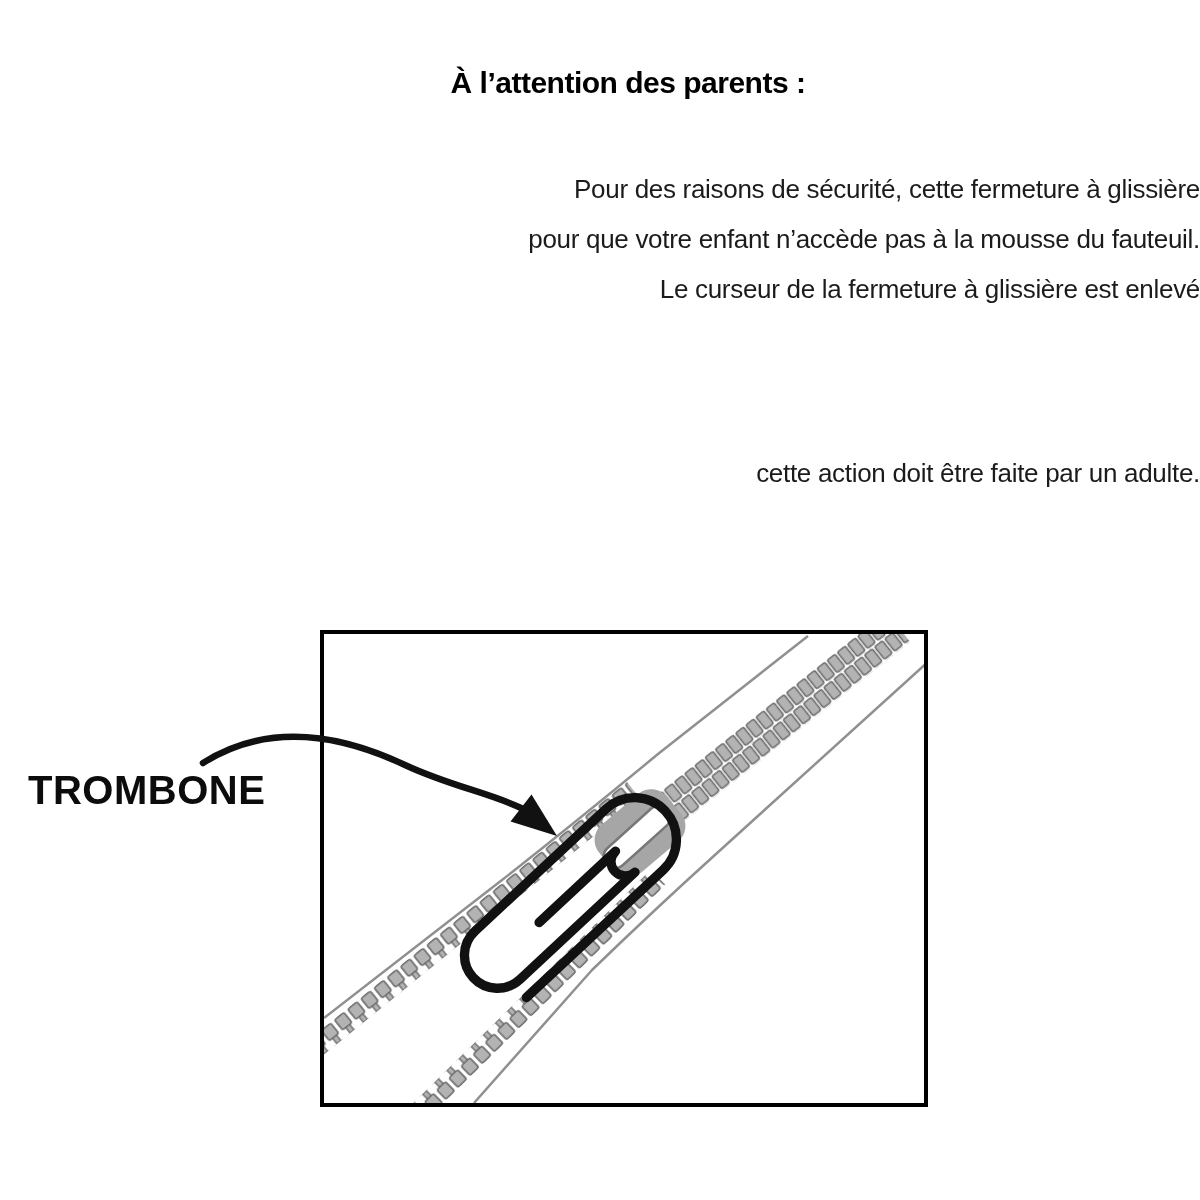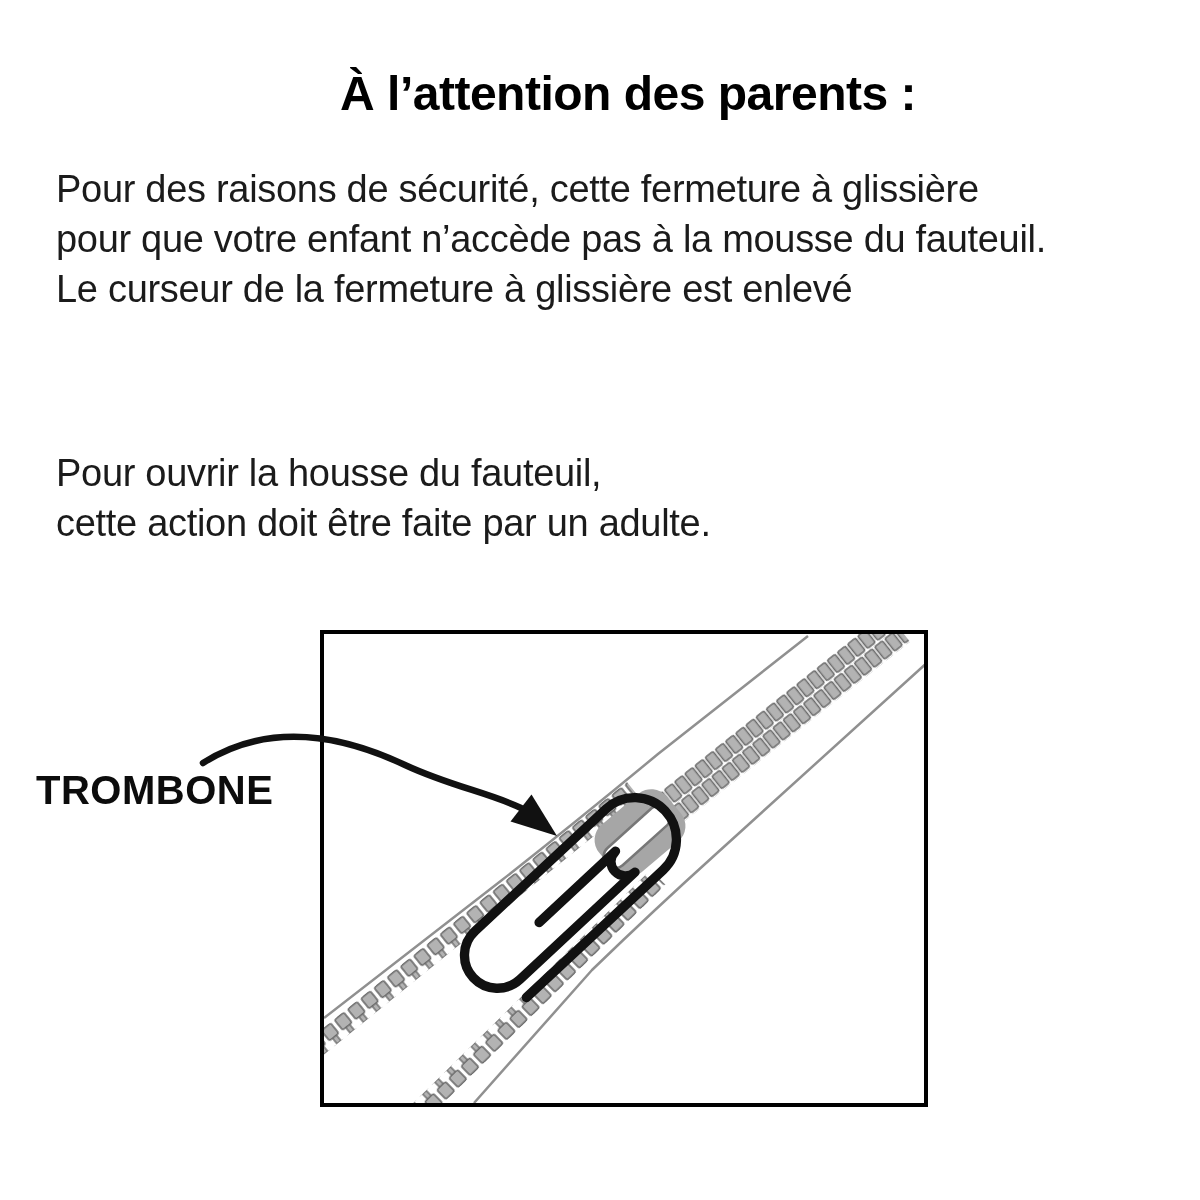--- a/index.html
+++ b/index.html
@@ -2,55 +2,54 @@
 <html><head>
 <meta charset="utf-8">
 <style>
   html,body{margin:0;padding:0;background:#ffffff;}
   body{
     width:1200px;height:1200px;position:relative;overflow:hidden;
     font-family:"Liberation Sans", sans-serif;color:#1b1b1b;
   }
   .title{
     position:absolute;left:56px;top:66px;width:1144px;
-    text-align:center;font-size:48px;font-weight:bold;letter-spacing:-0.5px;color:#000;
+    text-align:center;font-size:30px;font-weight:bold;letter-spacing:-0.5px;color:#000;
   }
   .para{
-    position:absolute;left:56px;width:1144px;text-align:left;
-    font-size:38px;line-height:50px;letter-spacing:-0.3px;font-weight:400;
+    position:absolute;left:56px;width:1144px;text-align:right;
+    font-size:26px;line-height:50px;letter-spacing:-0.3px;font-weight:400;
   }
   .para1{top:164px;}
   .para2{top:448px;}
   .diagram-box{
     position:absolute;left:320px;top:630px;width:608px;height:477px;
     border:4px solid #000;box-sizing:border-box;background:#fff;
   }
   .diagram-box svg{display:block;width:600px;height:469px;overflow:hidden;}
   .trombone-label{
     position:absolute;left:28px;top:768px;font-size:40px;font-weight:bold;
-    letter-spacing:0.5px;color:#0c0c0c;margin-left:8px;
+    letter-spacing:0.5px;color:#0c0c0c;
   }
   .arrow-overlay{
     position:absolute;left:180px;top:695px;width:410px;height:180px;
     pointer-events:none;
   }
 </style>
 </head>
 <body>
 
 <div class="title">À l’attention des parents :</div>
 
 <div class="para para1">
   <div>Pour des raisons de sécurité, cette fermeture à glissière</div>
   <div>pour que votre enfant n’accède pas à la mousse du fauteuil.</div>
   <div>Le curseur de la fermeture à glissière est enlevé</div>
 </div>
 
 <div class="para para2">
-  <div>Pour ouvrir la housse du fauteuil,</div>
   <div>cette action doit être faite par un adulte.</div>
 </div>
 
 <div class="trombone-label">TROMBONE</div>
 
 <div class="diagram-box">
   <svg viewBox="0 0 600 469">
     <defs>
 
       <pattern id="pTeeth" width="13" height="19" patternUnits="userSpaceOnUse">

